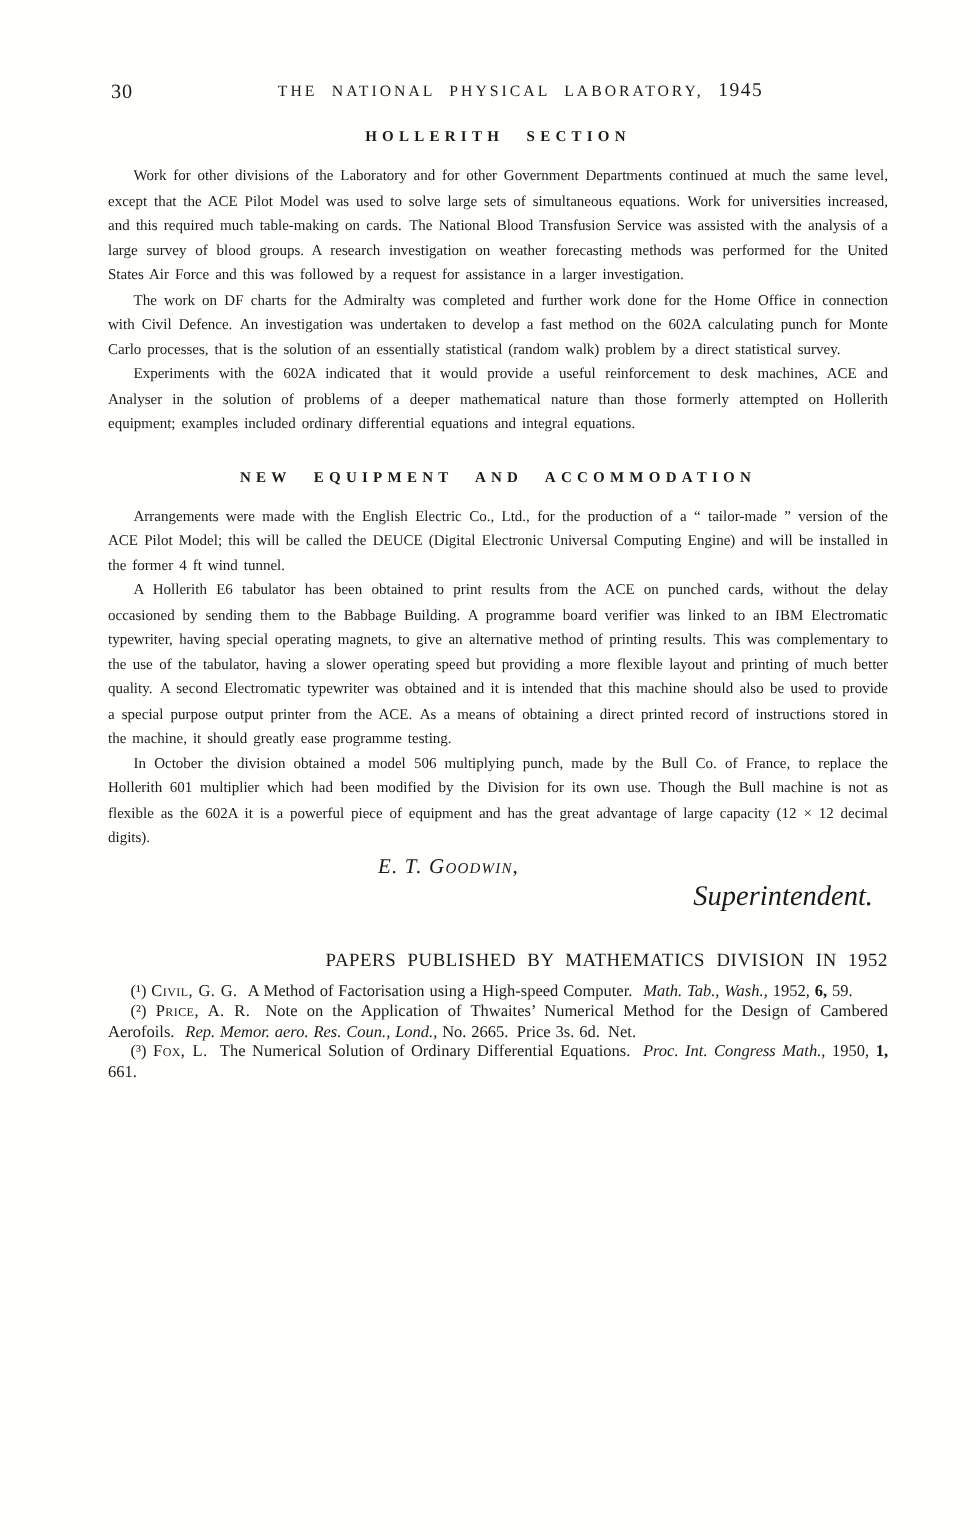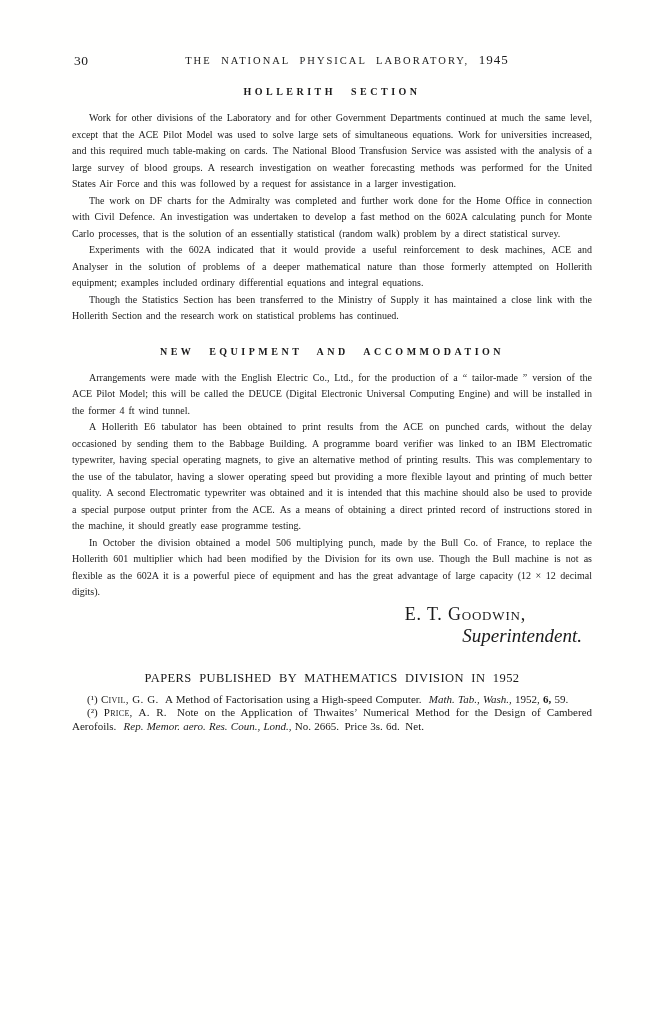--- a/index.html
+++ b/index.html
@@ -43,31 +43,31 @@
   
   .body-par {
     font-size: 10px; line-height: 16.5px;
     text-align: justify;
     text-indent: 17px;
     word-spacing: 1.5px;
   }
   
   .signature { margin-top: 3px; }
   .sig-name {
-    text-align: right; padding-right: 66px;
-    font-size: 18px; font-variant: small-caps; letter-spacing: 0.8px;
+    text-align: center; padding-right: 66px;
+    font-size: 14px; font-variant: small-caps; letter-spacing: 0.8px; font-style: italic;
   }
   .sig-title {
     text-align: right; padding-right: 10px;
     font-size: 19px; font-style: italic;
   }
   
   .papers { margin-top: 24px; }
   .papers-heading {
-    text-align: center;
+    text-align: right;
     font-size: 12.5px; font-weight: normal;
     letter-spacing: 0.4px; word-spacing: 4px;
     margin-bottom: 7px;
   }
   .ref {
     font-size: 11px; line-height: 13.5px;
     text-align: justify;
     text-indent: 15px;
     word-spacing: 0.5px;
   }
@@ -85,21 +85,20 @@
   <div class="running-head">
     <span class="page-num">30</span>
     <span class="head-title"><span>THE NATIONAL PHYSICAL LABORATORY,</span> <span class="head-year">1945</span></span>
   </div>
 
   <div>
     <h2 class="sec-heading">HOLLERITH SECTION</h2>
     <p class="body-par">Work for other divisions of the Laboratory and for other Government Departments continued at much the same level, except that the ACE Pilot Model was used to solve large sets of simultaneous equations. Work for universities increased, and this required much table-making on cards. The National Blood Transfusion Service was assisted with the analysis of a large survey of blood groups. A research investigation on weather forecasting methods was performed for the United States Air Force and this was followed by a request for assistance in a larger investigation.</p>
     <p class="body-par">The work on DF charts for the Admiralty was completed and further work done for the Home Office in connection with Civil Defence. An investigation was undertaken to develop a fast method on the 602A calculating punch for Monte Carlo processes, that is the solution of an essentially statistical (random walk) problem by a direct statistical survey.</p>
     <p class="body-par">Experiments with the 602A indicated that it would provide a useful reinforcement to desk machines, ACE and Analyser in the solution of problems of a deeper mathematical nature than those formerly attempted on Hollerith equipment; examples included ordinary differential equations and integral equations.</p>
-    <p class="body-par">Though the Statistics Section has been transferred to the Ministry of Supply it has maintained a close link with the Hollerith Section and the research work on statistical problems has continued.</p>
   </div>
 
   <div>
     <h2 class="sec-heading second">NEW EQUIPMENT AND ACCOMMODATION</h2>
     <p class="body-par">Arrangements were made with the English Electric Co., Ltd., for the production of a “ tailor-made ” version of the ACE Pilot Model; this will be called the DEUCE (Digital Electronic Universal Computing Engine) and will be installed in the former 4 ft wind tunnel.</p>
     <p class="body-par">A Hollerith E6 tabulator has been obtained to print results from the ACE on punched cards, without the delay occasioned by sending them to the Babbage Building. A programme board verifier was linked to an IBM Electromatic typewriter, having special operating magnets, to give an alternative method of printing results. This was complementary to the use of the tabulator, having a slower operating speed but providing a more flexible layout and printing of much better quality. A second Electromatic typewriter was obtained and it is intended that this machine should also be used to provide a special purpose output printer from the ACE. As a means of obtaining a direct printed record of instructions stored in the machine, it should greatly ease programme testing.</p>
     <p class="body-par">In October the division obtained a model 506 multiplying punch, made by the Bull Co. of France, to replace the Hollerith 601 multiplier which had been modified by the Division for its own use. Though the Bull machine is not as flexible as the 602A it is a powerful piece of equipment and has the great advantage of large capacity (12 × 12 decimal digits).</p>
   </div>
 
   <div class="signature">
@@ -107,15 +106,16 @@
     <div class="sig-title">Superintendent.</div>
   </div>
 
   <div class="papers">
     <h2 class="papers-heading">PAPERS PUBLISHED BY MATHEMATICS DIVISION IN 1952</h2>
 
     <p class="ref"><span class="ref-marker">(¹)</span> <span class="ref-author gap">Civil, G. G.</span> <span class="gap">A Method of Factorisation using a High-speed Computer.</span> <span class="ref-source">Math. Tab., Wash.,</span> <span>1952,</span> <span class="ref-volume">6,</span> <span>59.</span></p>
 
     <p class="ref"><span class="ref-marker">(²)</span> <span class="ref-author gap">Price, A. R.</span> <span class="gap">Note on the Application of Thwaites’ Numerical Method for the Design of Cambered Aerofoils.</span> <span class="ref-source">Rep. Memor. aero. Res. Coun., Lond.,</span> <span>No. 2665. Price 3s. 6d. Net.</span><span class="ref-volume"></span><span></span></p>
 
+    <p class="ref"><span class="ref-marker">(³)</span> <span class="ref-author gap">Fox, L.</span> <span class="gap">The Numerical Solution of Ordinary Differential Equations.</span> <span class="ref-source">Proc. Int. Congress Math.,</span> <span>1950,</span> <span class="ref-volume">1,</span> <span>661.</span></p>
   </div>
 
 </div>
 
 </body></html>

